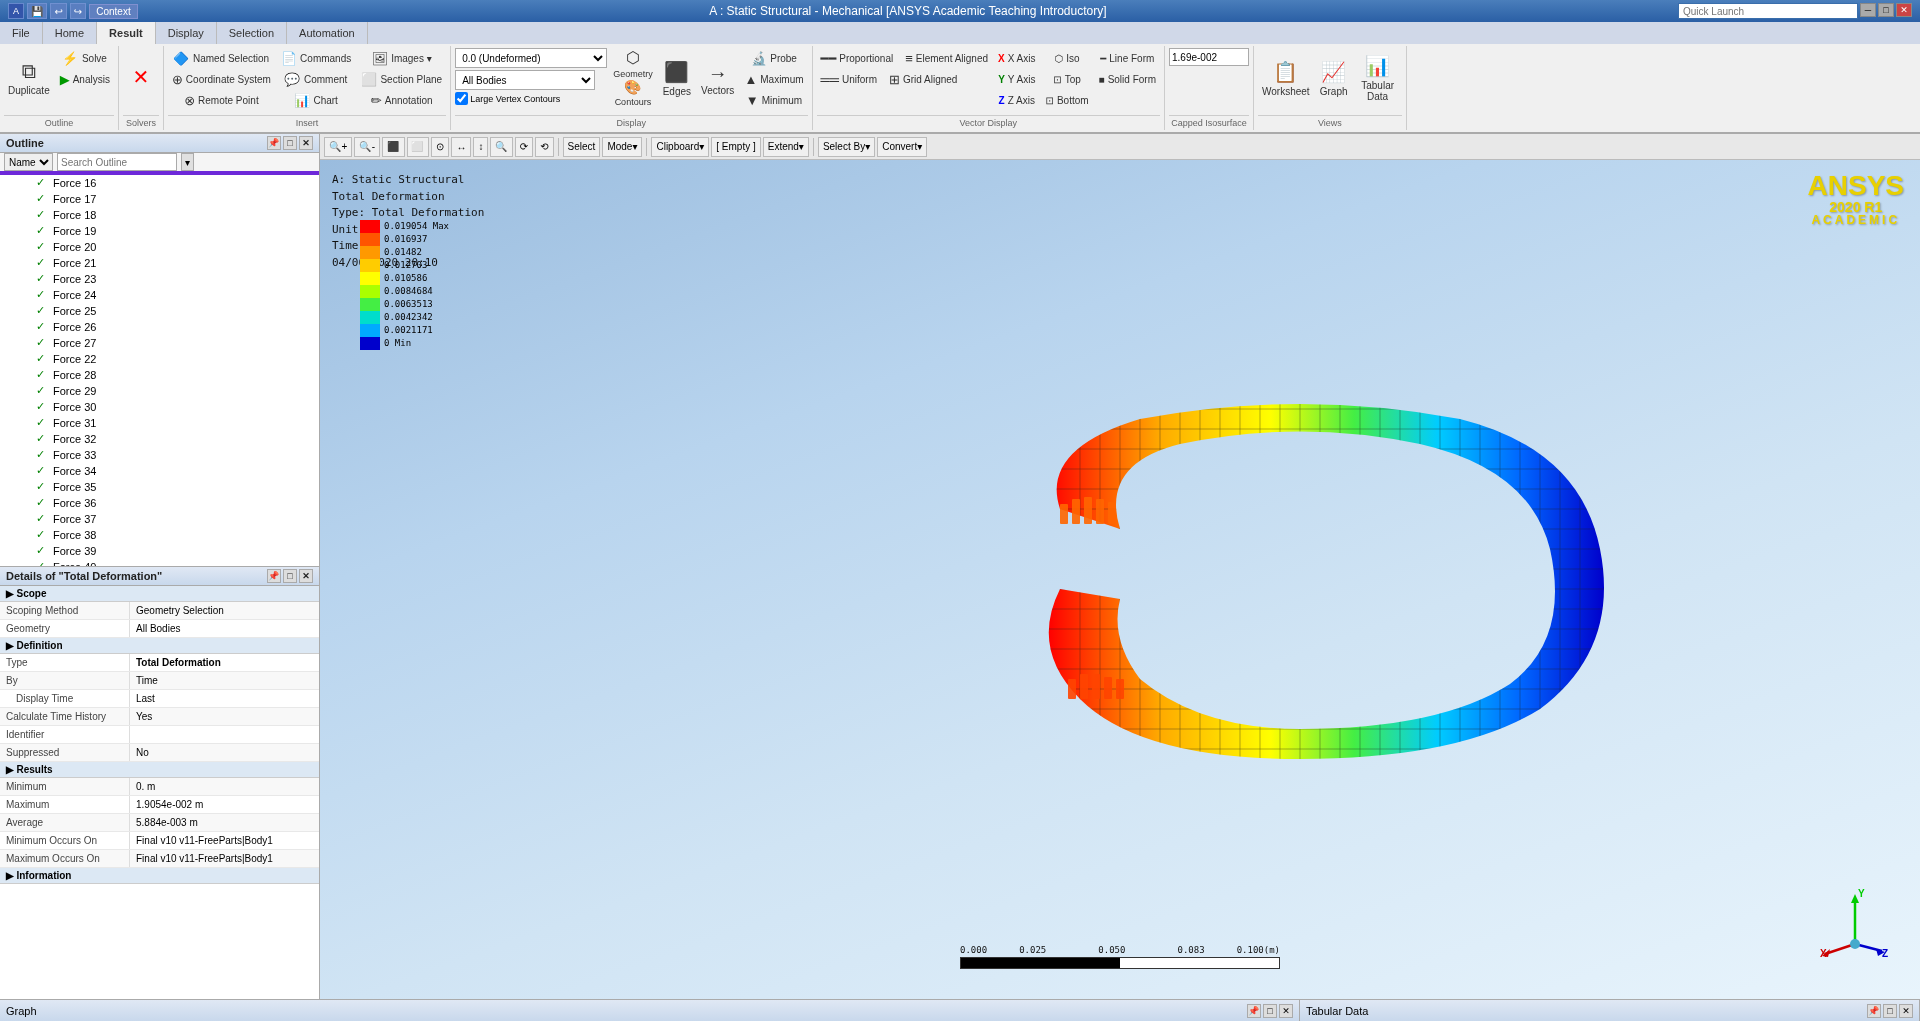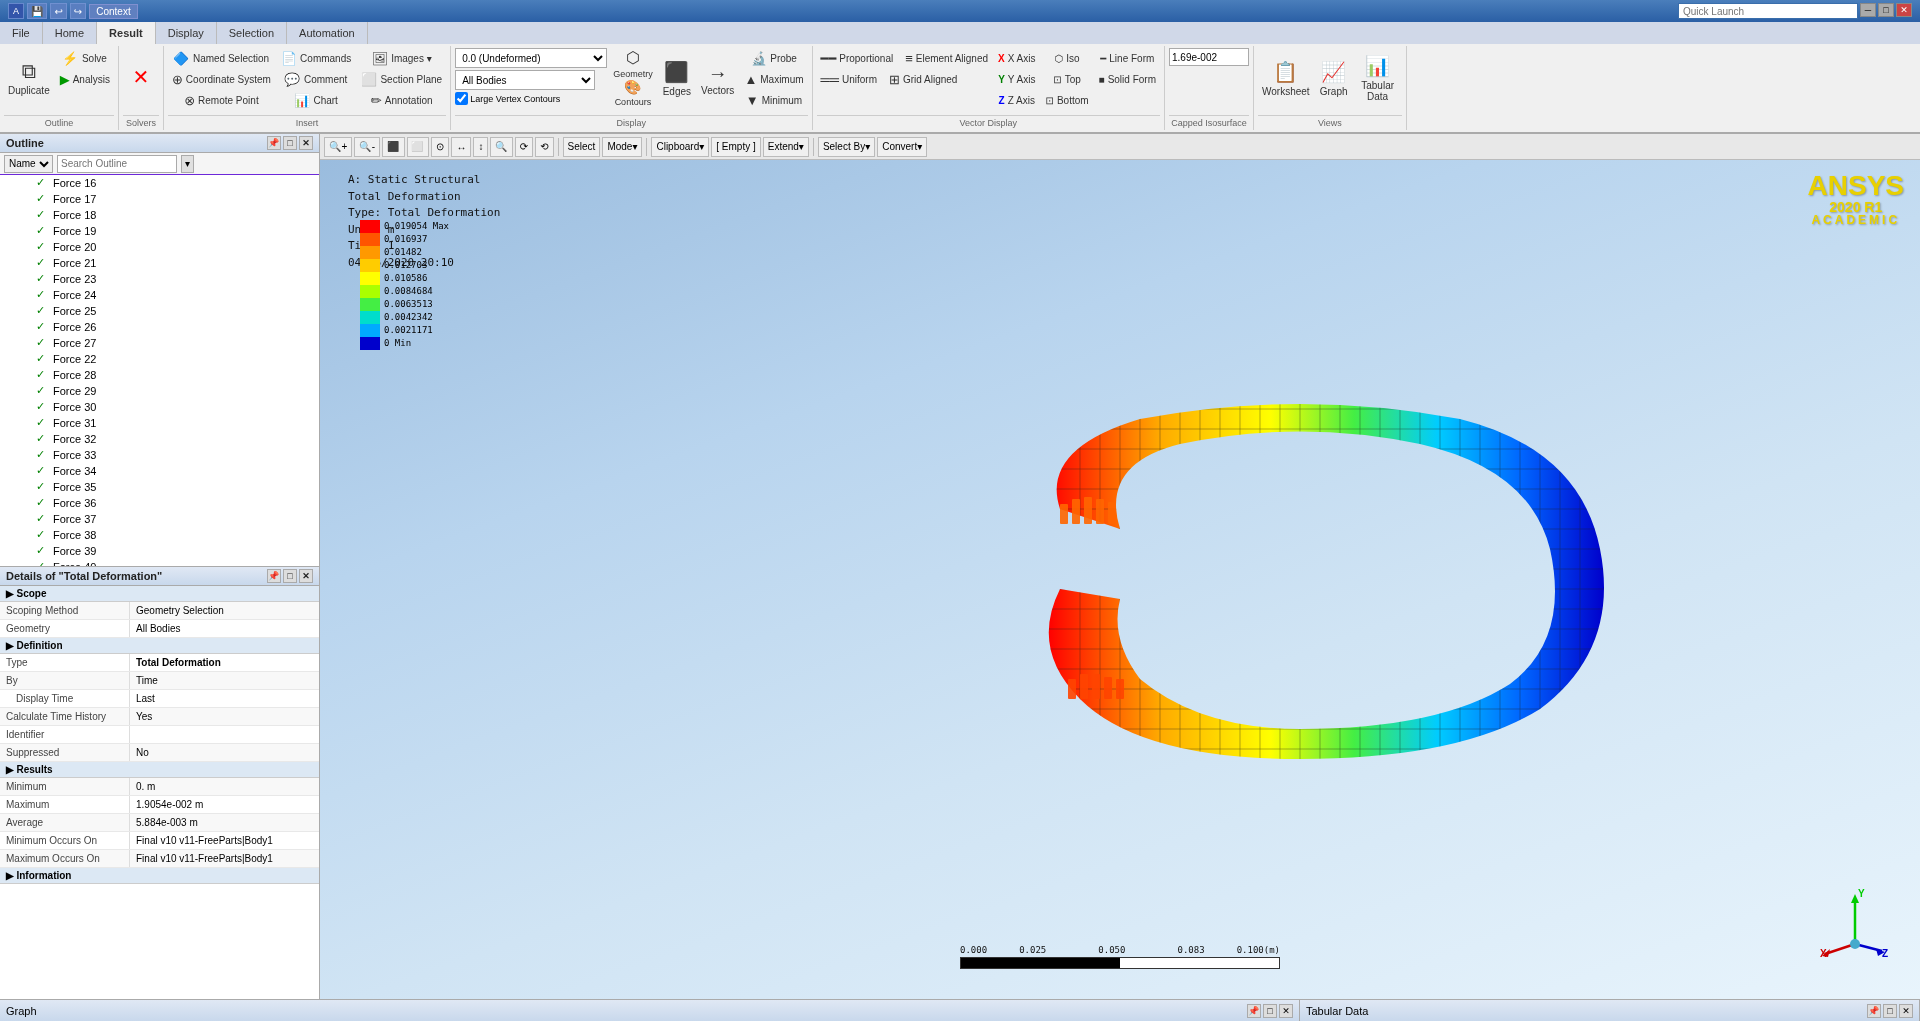--- a/index.html
+++ b/index.html
@@ -112,21 +112,21 @@
       font-weight: bold;
       color: #222;
     }
     .panel-header-controls { display: flex; gap: 2px; }
     .panel-ctrl-btn { width: 14px; height: 14px; background: #ddd; border: 1px solid #aaa; font-size: 9px; display: flex; align-items: center; justify-content: center; cursor: pointer; }
 
     #outline-toolbar {
       display: flex;
       align-items: center;
       background: #f5f5f5;
-      border-bottom: 1px solid #6d28d9;
+      border-bottom: 4px solid #6d28d9;
       padding: 1px 4px;
       gap: 4px;
       height: 22px;
     }
     #outline-toolbar select { font-size: 10px; height: 18px; border: 1px solid #aaa; }
     #outline-toolbar input { font-size: 10px; height: 18px; border: 1px solid #aaa; padding: 0 3px; width: 100px; }
 
     #outline-tree {
       flex: 1;
       overflow-y: scroll;
@@ -222,21 +222,21 @@
       position: absolute;
       top: 50%;
       left: 50%;
       transform: translate(-20%, -50%);
     }
 
     
     #info-overlay {
       position: absolute;
       top: 12px;
-      left: 28px;
+      left: 12px;
       font-size: 10px;
       color: #111;
       font-family: monospace;
       line-height: 1.5;
     }
 
     
     #color-legend {
       position: absolute;
       top: 60px;
@@ -336,20 +336,21 @@
 <body>
 
 <div id="title-bar">
   <div style="display:flex;gap:3px;align-items:center;">
     <div style="width:16px;height:16px;background:#3355aa;border:1px solid #6688cc;font-size:9px;color:white;display:flex;align-items:center;justify-content:center;">A</div>
     <button style="background:#5a7ec0;border:1px solid #7090d0;color:white;font-size:10px;padding:0 3px;height:16px;cursor:pointer;">💾</button>
     <button style="background:#5a7ec0;border:1px solid #7090d0;color:white;font-size:10px;padding:0 3px;height:16px;cursor:pointer;">↩</button>
     <button style="background:#5a7ec0;border:1px solid #7090d0;color:white;font-size:10px;padding:0 3px;height:16px;cursor:pointer;">↪</button>
     <span style="font-size:10px;background:#6080c0;padding:1px 6px;border:1px solid #8090d0;">Context</span>
   </div>
+  <div class="title-text">A : Static Structural - Mechanical [ANSYS Academic Teaching Introductory]</div>
   <div class="win-controls">
     <input type="text" id="quick-launch" style="width: 180px; height: 16px; font-size: 10px; padding: 0px 4px; border: 1px solid rgb(58, 110, 171);" placeholder="Quick Launch">
     <div class="win-btn">─</div>
     <div class="win-btn">□</div>
     <div class="win-btn" style="background:#cc4444;color:white;">✕</div>
   </div>
 </div>
 
 <div id="ribbon-tabs">
   <div class="ribbon-tab">File</div>

